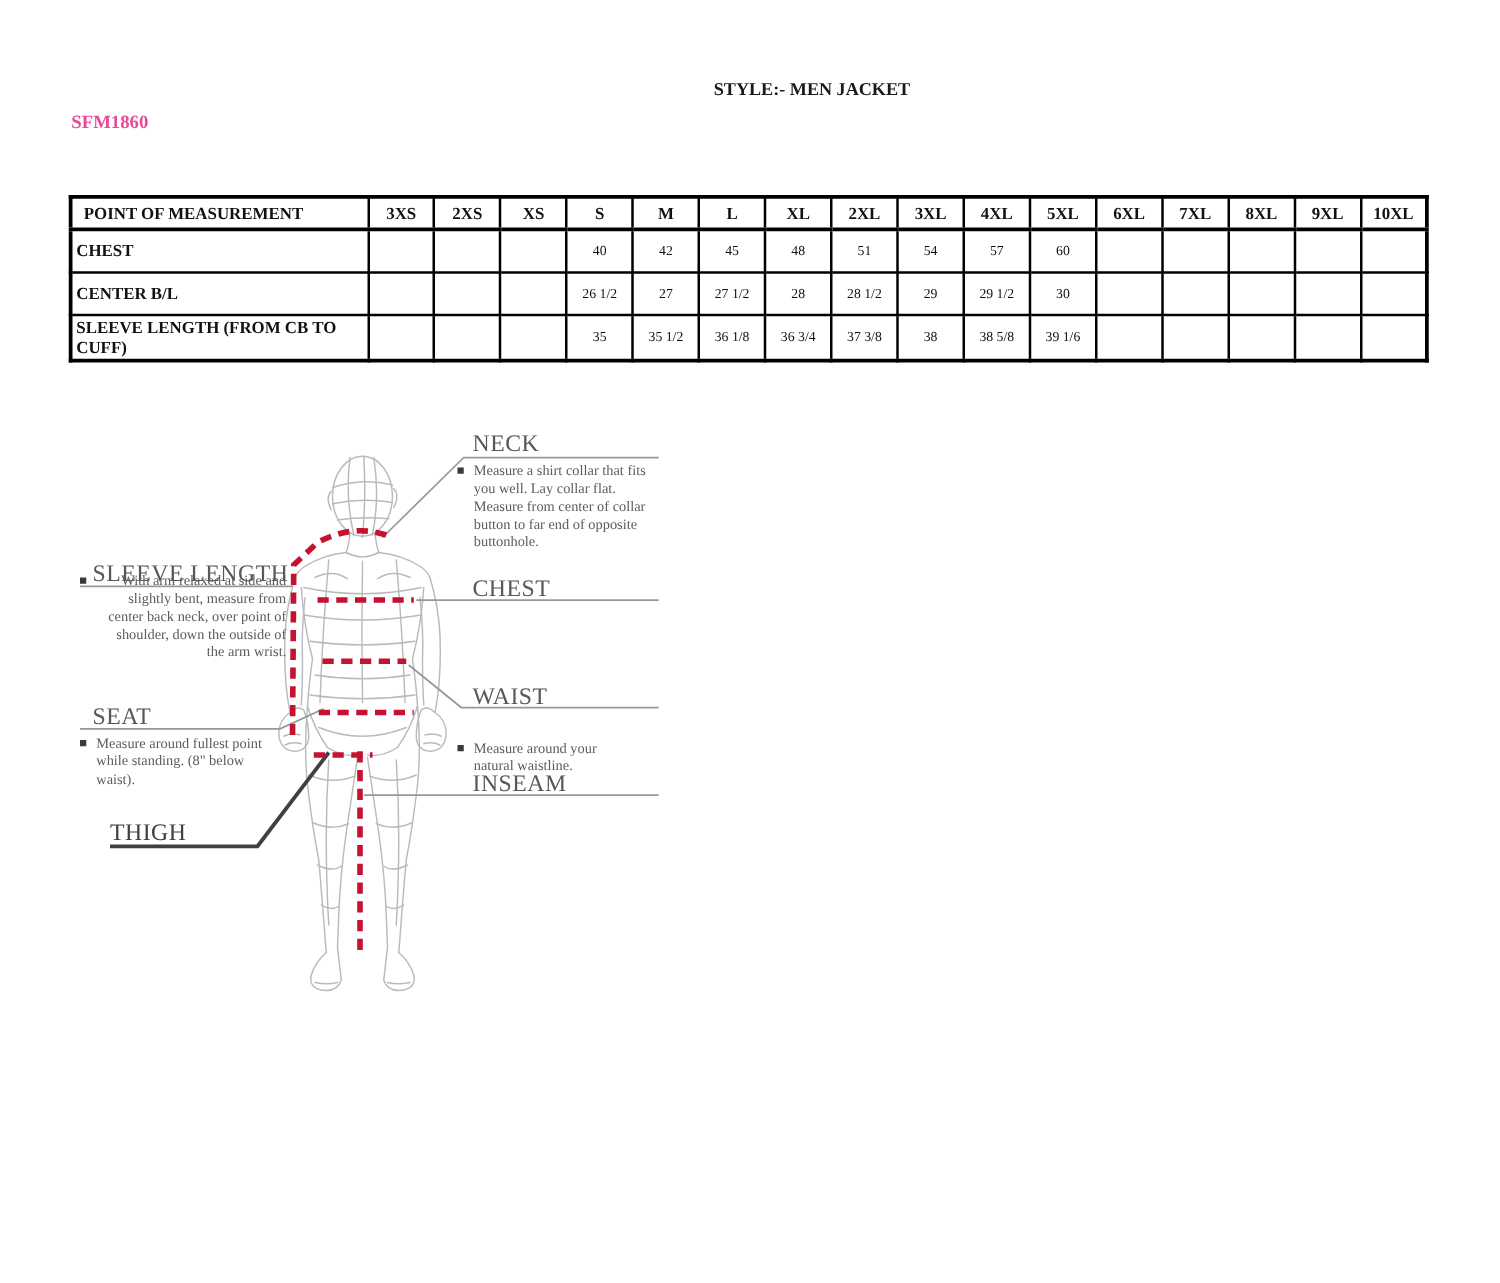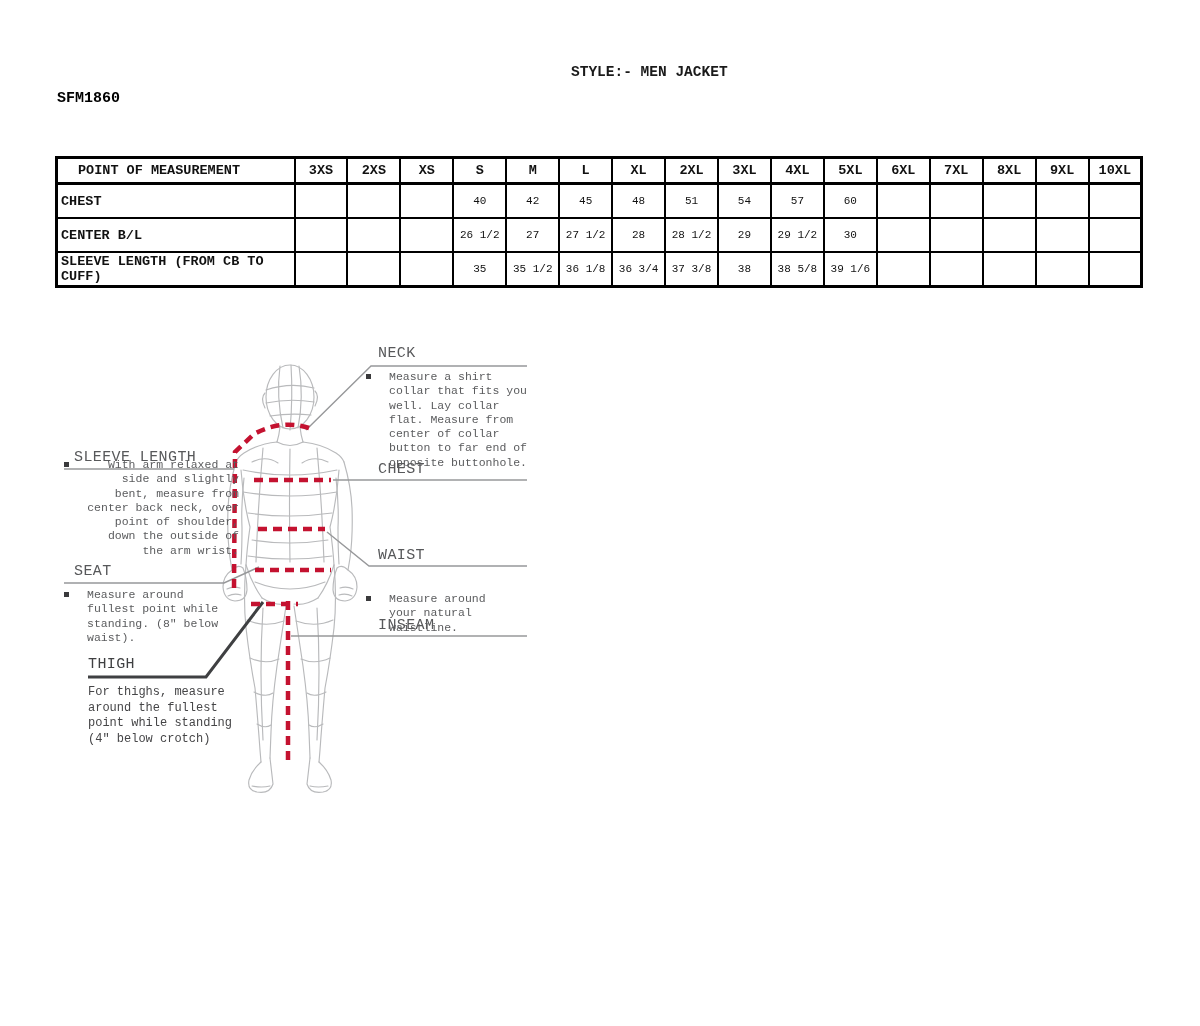--- a/index.html
+++ b/index.html
@@ -1,42 +1,42 @@
 <!DOCTYPE html>
 <html style="--measure-line: #c41230; --figure-outline: #b9babc; --connector-line: #97989a; --dark-connector: #3f4042; --heading-text: #57585a; --body-text: #5b5c5e;"><head>
 <meta charset="utf-8">
 <style>
   html,body{margin:0;padding:0;background:#fff;}
   .page{position:relative;width:1200px;height:1026px;background:#ffffff;
-        font-family:Liberation Mono, monospace;overflow:hidden;}
+        font-family:Liberation Serif, serif;overflow:hidden;}
 
   .doc-title{position:absolute;left:571px;top:64px;font-size:14.5px;font-weight:700;color:#1a1a1a;}
-  .style-code{position:absolute;left:57px;top:90px;font-size:15px;font-weight:700;color:#000000;}
+  .style-code{position:absolute;left:57px;top:90px;font-size:15px;font-weight:700;color:#ec4899;}
 
   table.size-table{position:absolute;left:55px;top:156px;width:1088px;
         border-collapse:collapse;table-layout:fixed;border:3px solid #000;}
   table.size-table col.pom-col{width:238px;}
   table.size-table th, table.size-table td{border:2px solid #000;text-align:center;
         font-size:13.5px;color:#111;overflow:hidden;white-space:nowrap;}
   table.size-table thead th{height:21px;font-weight:700;border-bottom:3px solid #000;}
-  table.size-table thead th.pom{text-align:left;padding-left:20px;margin-top:36px;}
+  table.size-table thead th.pom{text-align:left;padding-left:9px;margin-top:36px;}
   table.size-table tbody td{height:30px;font-weight:400;font-size:11px;}
   table.size-table tbody td.row-label{text-align:left;padding-left:3px;font-weight:700;font-size:13.5px;white-space:normal;}
 
   .note{position:absolute;left:57px;top:305px;font-size:13.5px;font-weight:700;color:#1a1a1a;}
 
   .diagram-svg{position:absolute;left:0;top:0;width:1200px;height:1026px;pointer-events:none;}
   .figure path,.figure ellipse{fill:none;stroke:var(--figure-outline);stroke-width:1.15;stroke-linecap:round;stroke-linejoin:round;}
   .connectors path{fill:none;stroke:var(--connector-line);stroke-width:1.4;}
   .dark-connector{fill:none;stroke:var(--dark-connector);stroke-width:3;}
   .measures path{fill:none;stroke:var(--measure-line);stroke-width:4.5;stroke-dasharray:9 6;}
 
-  .sec-heading{position:absolute;font-size:15px;letter-spacing:0.4px;color:var(--heading-text);}
+  .sec-heading{position:absolute;font-size:19px;letter-spacing:0.4px;color:var(--heading-text);}
   .sec-heading.dark{color:var(--dark-connector);}
-  .sec-text{position:absolute;display:flex;gap:18px;}
+  .sec-text{position:absolute;display:flex;gap:8px;}
   .sec-text .bullet{flex:none;width:5px;height:5px;background:#3a3a3c;margin-top:4px;}
   .sec-text p{margin:0;font-size:11.5px;line-height:1.24;color:var(--body-text);}
   .sec-text.thigh-text p{font-size:12px;line-height:1.3;color:#454547;}
 </style>
 </head>
 <body>
 
 <div class="page">
 
   <div class="doc-title">STYLE:- MEN JACKET</div>
@@ -245,17 +245,14 @@
     <p style="width:152px;">With arm relaxed at side and slightly bent, measure from center back neck, over point of shoulder, down the outside of the arm wrist.</p>
   </div>
 
   <div class="sec-heading" style="left:74px;top:563px;">SEAT</div>
   <div class="sec-text" style="left:64px;top:588px;">
     <span class="bullet"></span>
     <p style="width:135px;">Measure around fullest point while standing. (8" below waist).</p>
   </div>
 
   <div class="sec-heading dark" style="left:88px;top:656px;">THIGH</div>
-  <div class="sec-text thigh-text" style="left:88px;top:685px;">
-    <p style="width:150px;">For thighs, measure around the fullest point while standing (4" below crotch)</p>
-  </div>
 
 </div>
 
 </body></html>

